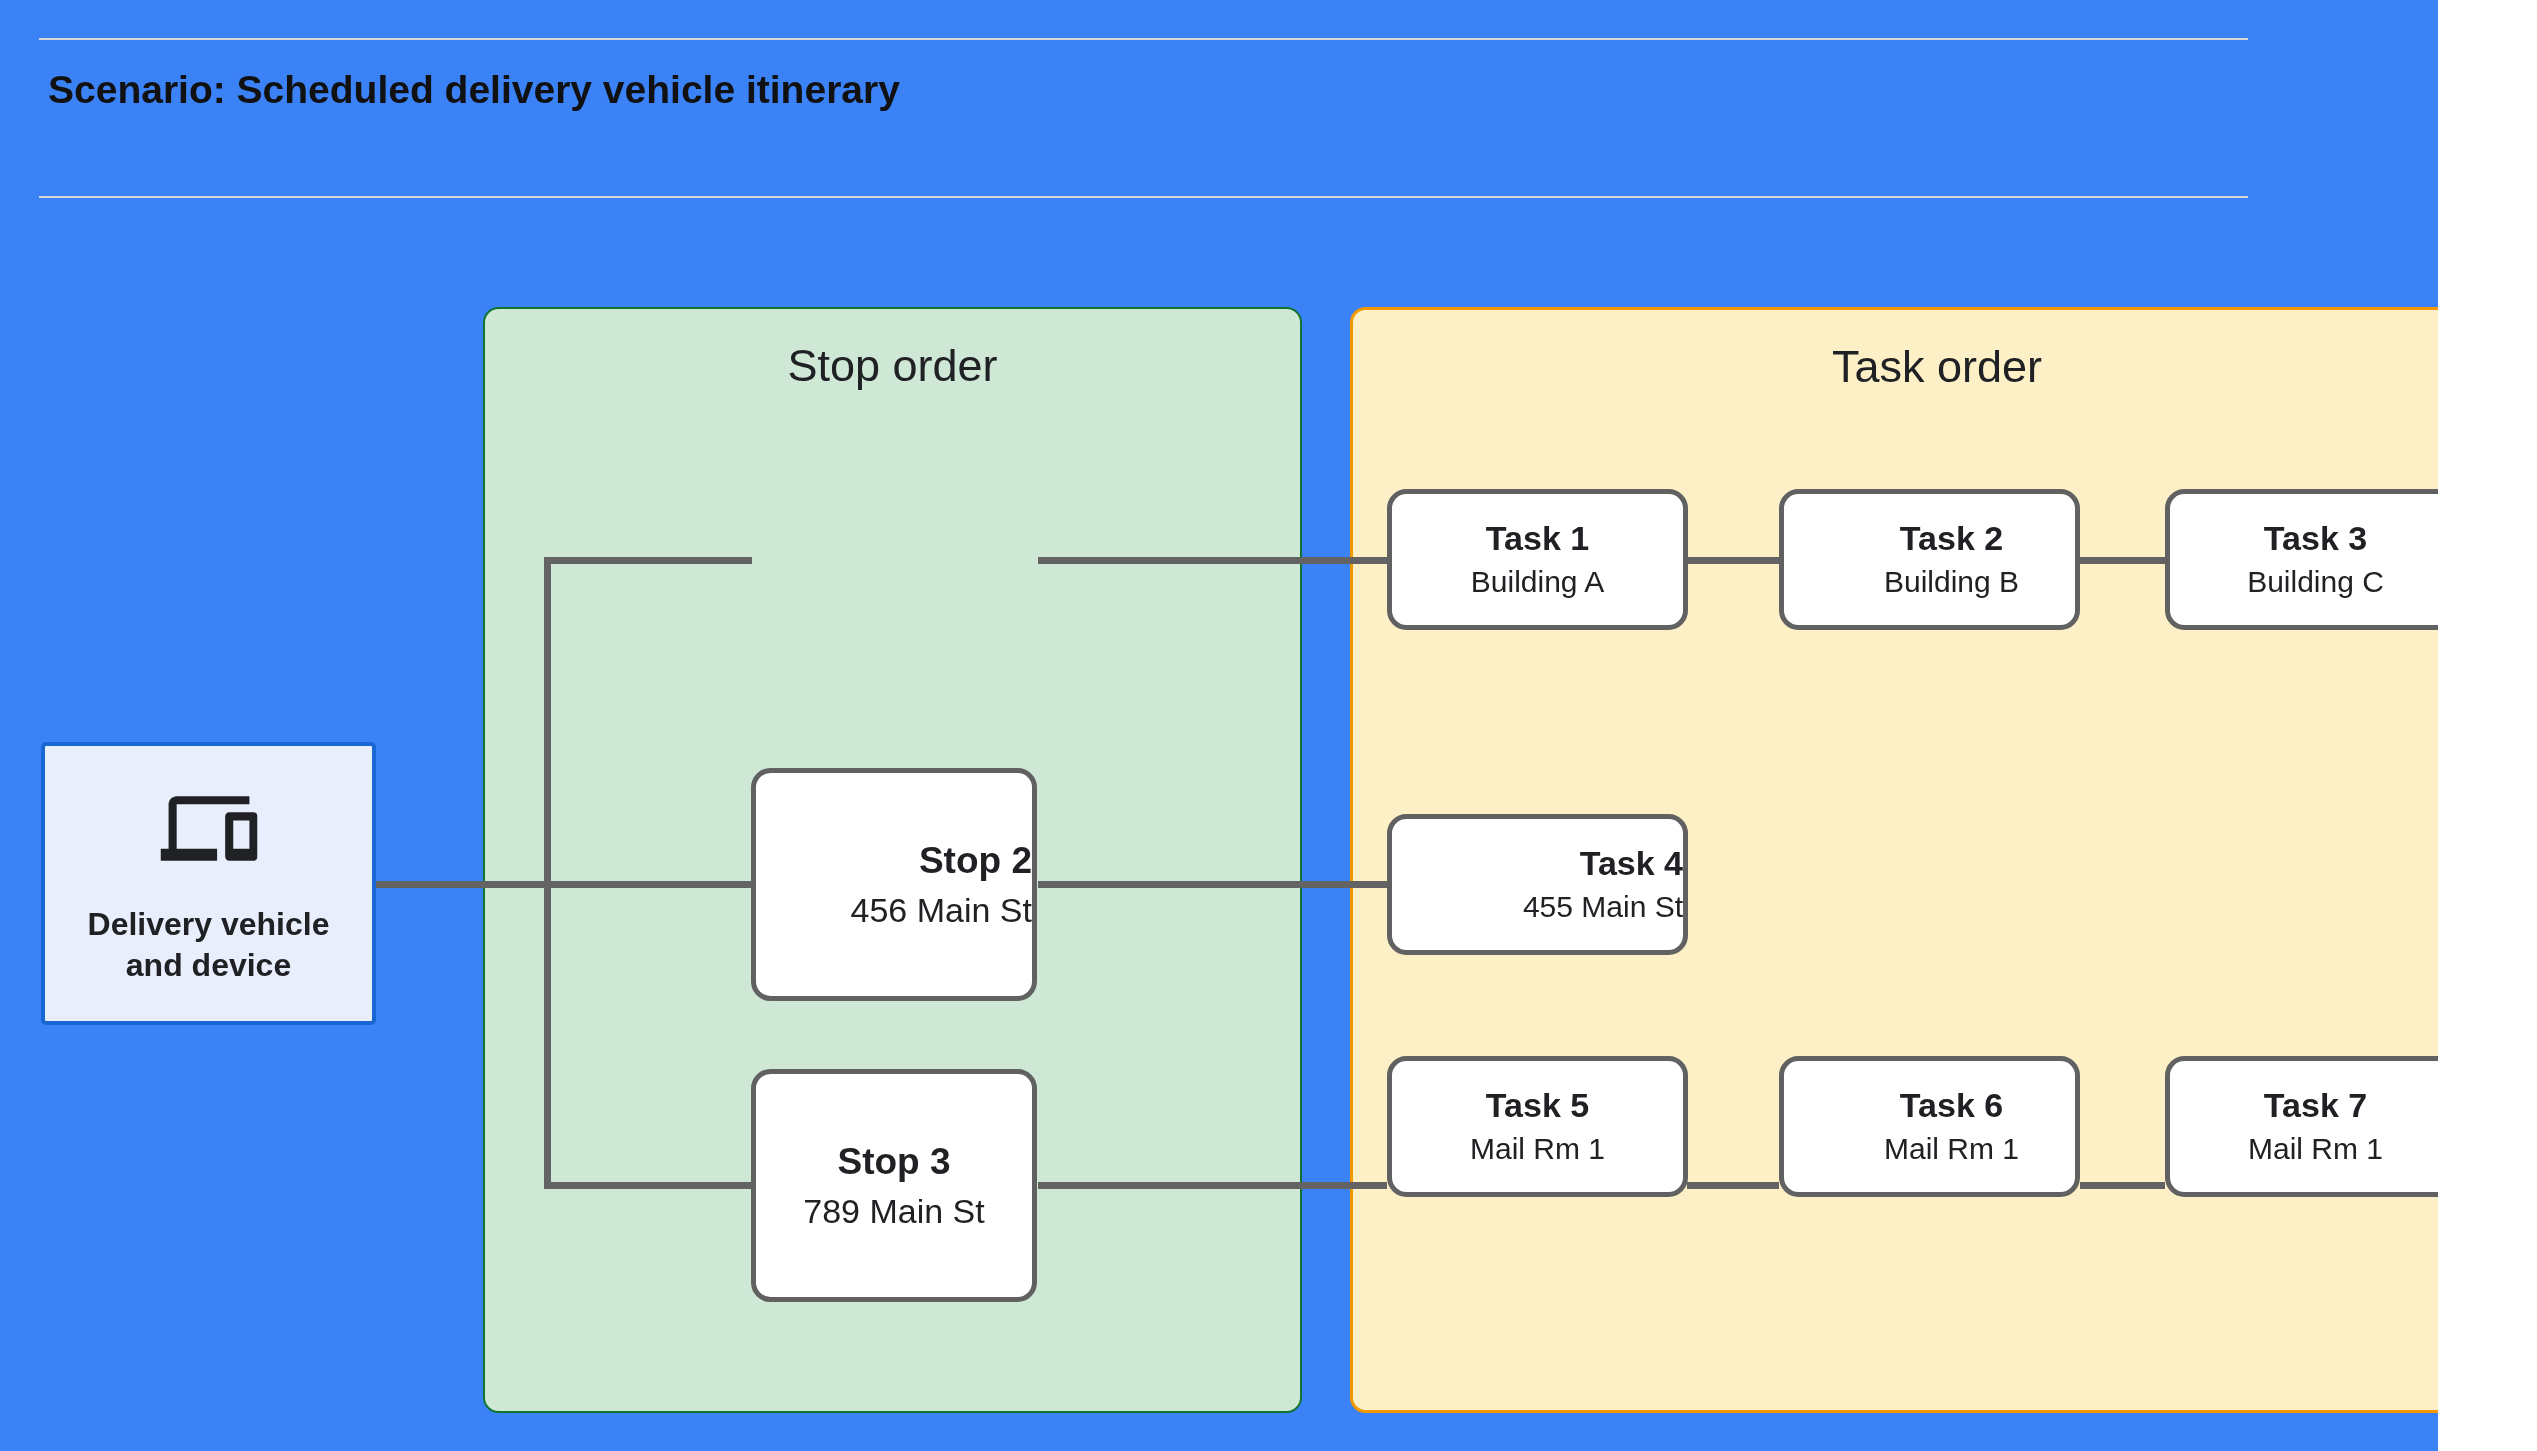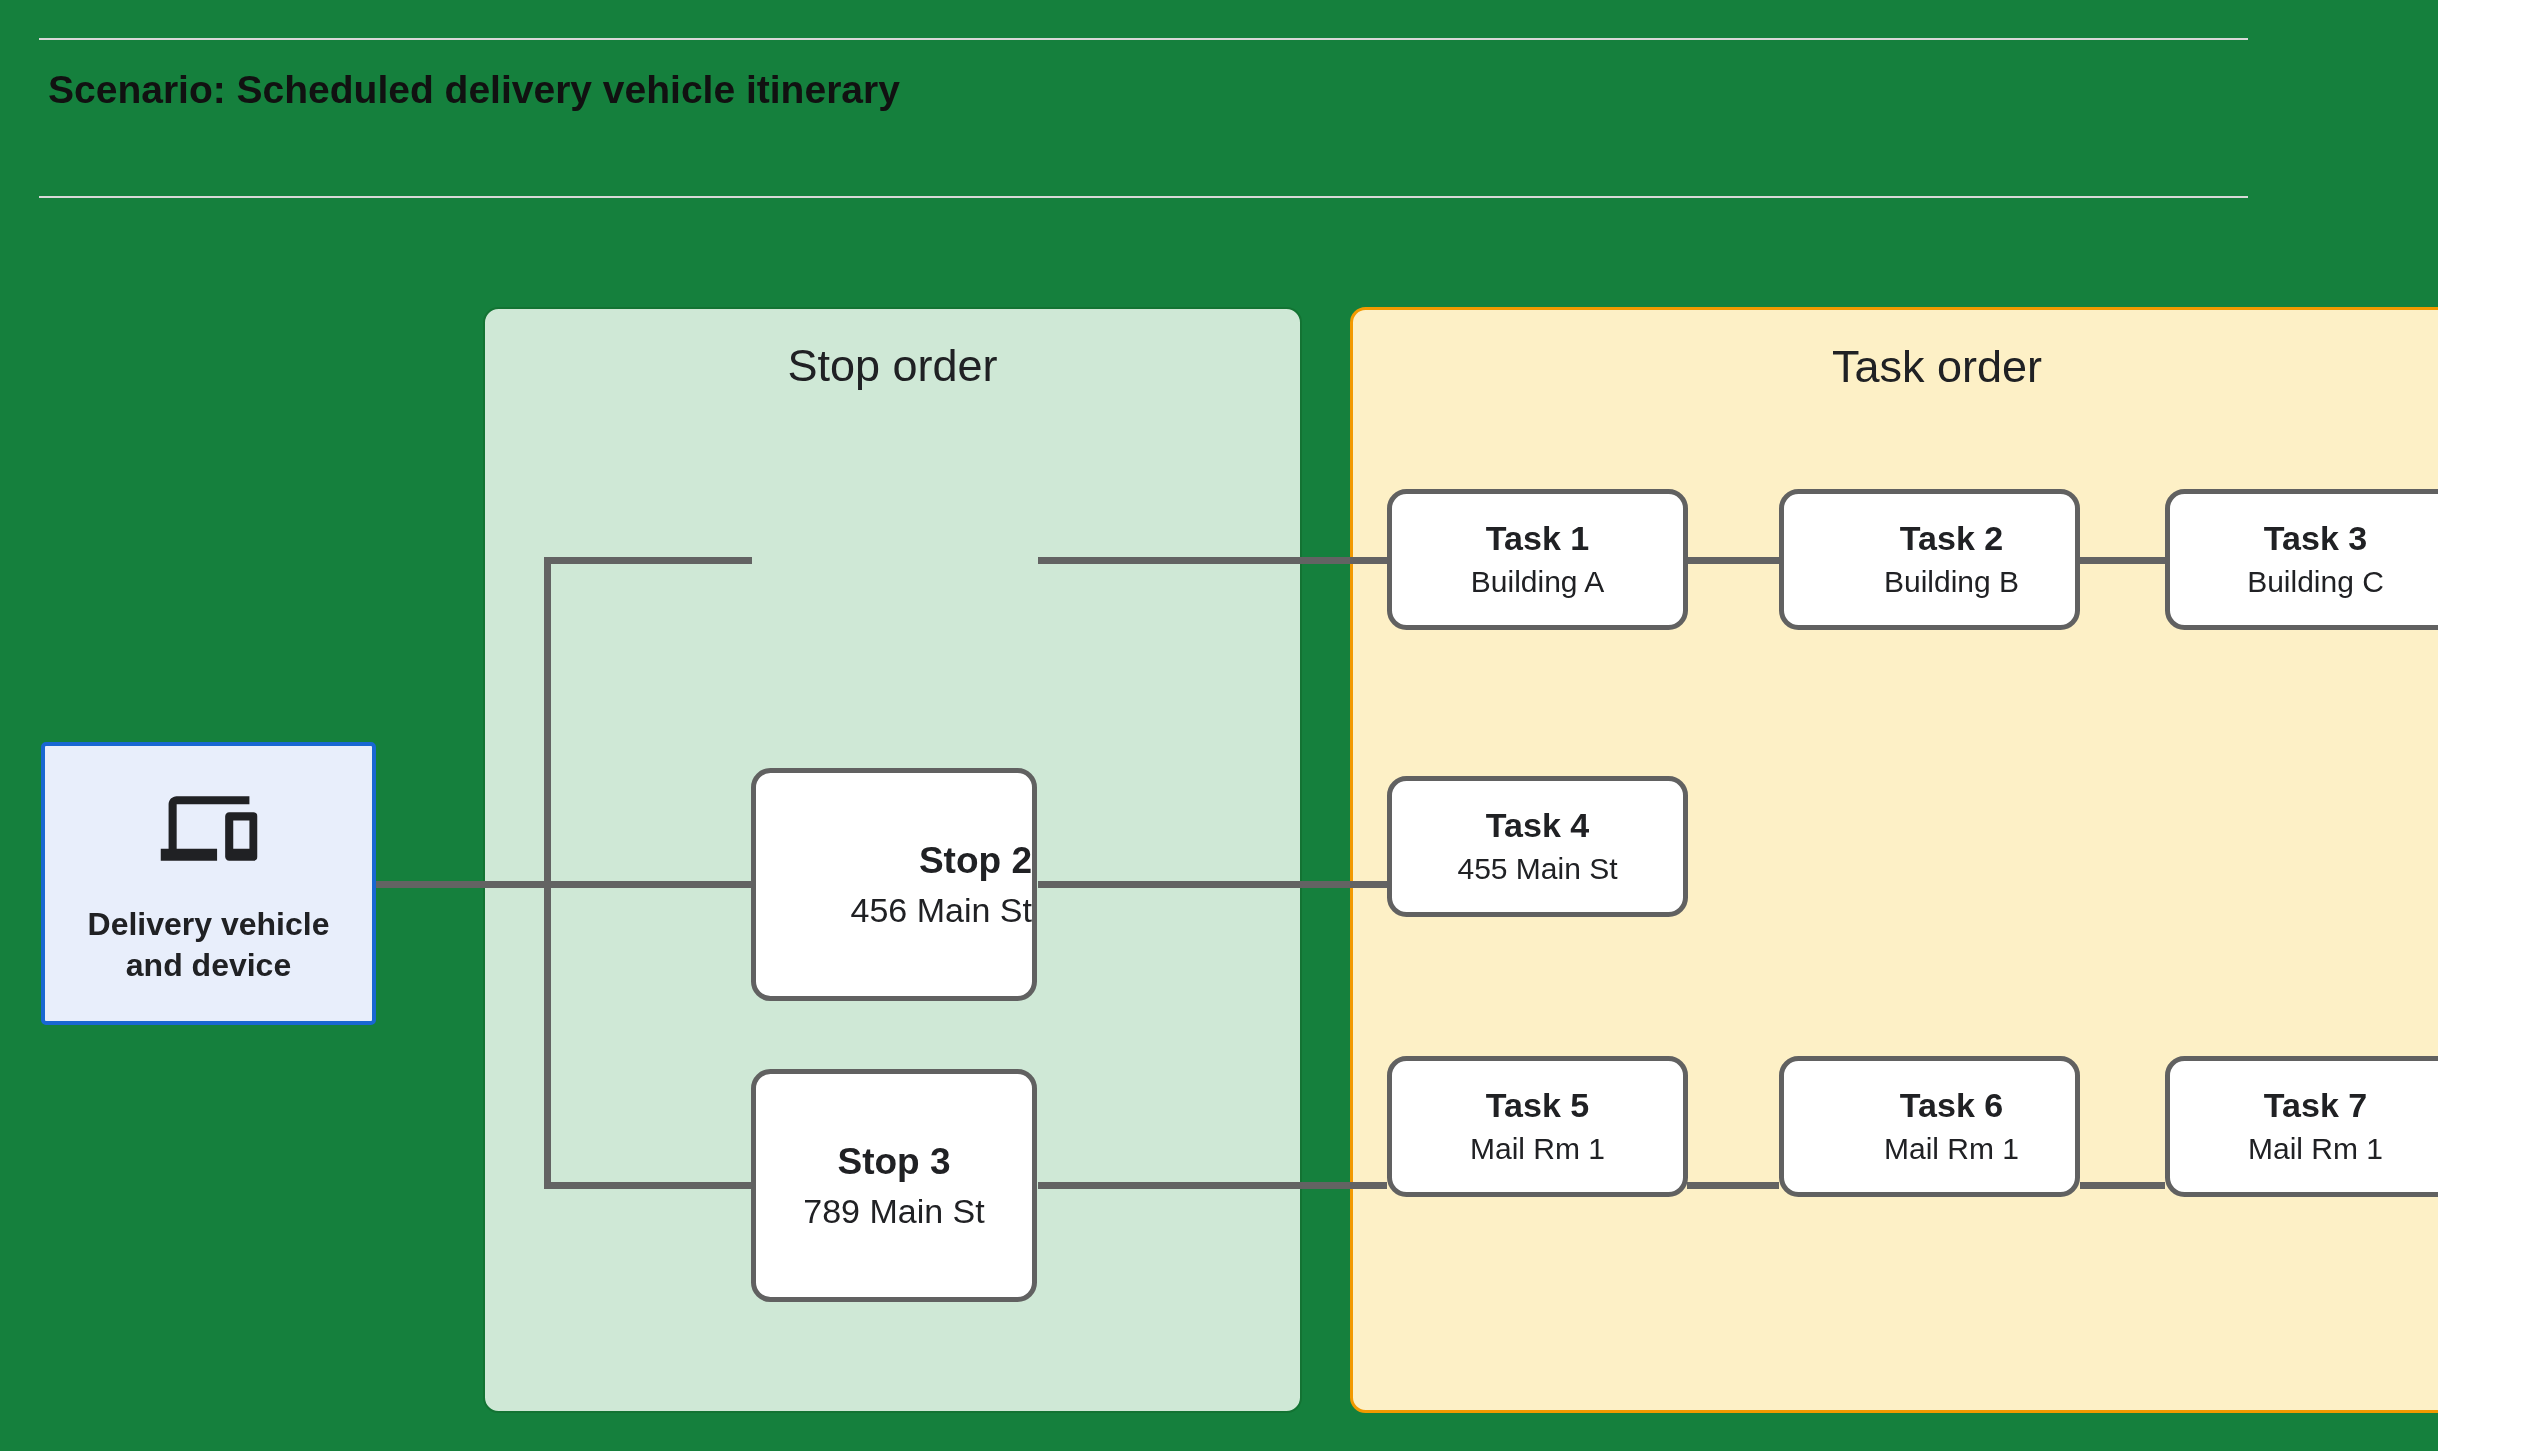--- a/index.html
+++ b/index.html
@@ -3,21 +3,21 @@
 <meta charset="utf-8">
 <style>
   * { margin: 0; padding: 0; box-sizing: border-box; }
   html, body { background: #ffffff; }
   body { font-family: "Liberation Sans", sans-serif; color: #202124; }
 
   .canvas {
     position: relative;
     width: 2438px;
     height: 1452px;
-    background: #15803d;
+    background: #3b82f6;
     overflow: hidden;
   }
 
   
   .rule {
     position: absolute;
     left: 39px;
     width: 2209px;
     height: 1.9px;
     background: #d8d8d8;
@@ -151,21 +151,21 @@
   .stop-2 { top: 768px; align-items: flex-end; }
   .stop-3 { top: 1069px; }
 
   .task-node { width: 301px; height: 141px; }
   .task-node .node-title { font-size: 34px; line-height: 1.35; }
   .task-node .node-sub   { font-size: 30px; line-height: 1.35; }
   .col-1 { left: 1387px; }
   .col-2 { left: 1779px; padding-left: 44px; }
   .col-3 { left: 2165px; }
   .row-1 { top: 489px; }
-  .row-2 { top: 776px; }
+  .row-2 { top: 814px; align-items: flex-end; }
   .row-3 { top: 1056px; }
 </style>
 </head>
 <body>
 
 <div class="canvas">
 
   <div class="rule top"></div>
   <div class="page-title">Scenario: Scheduled delivery vehicle itinerary</div>
   <div class="rule bottom"></div>

